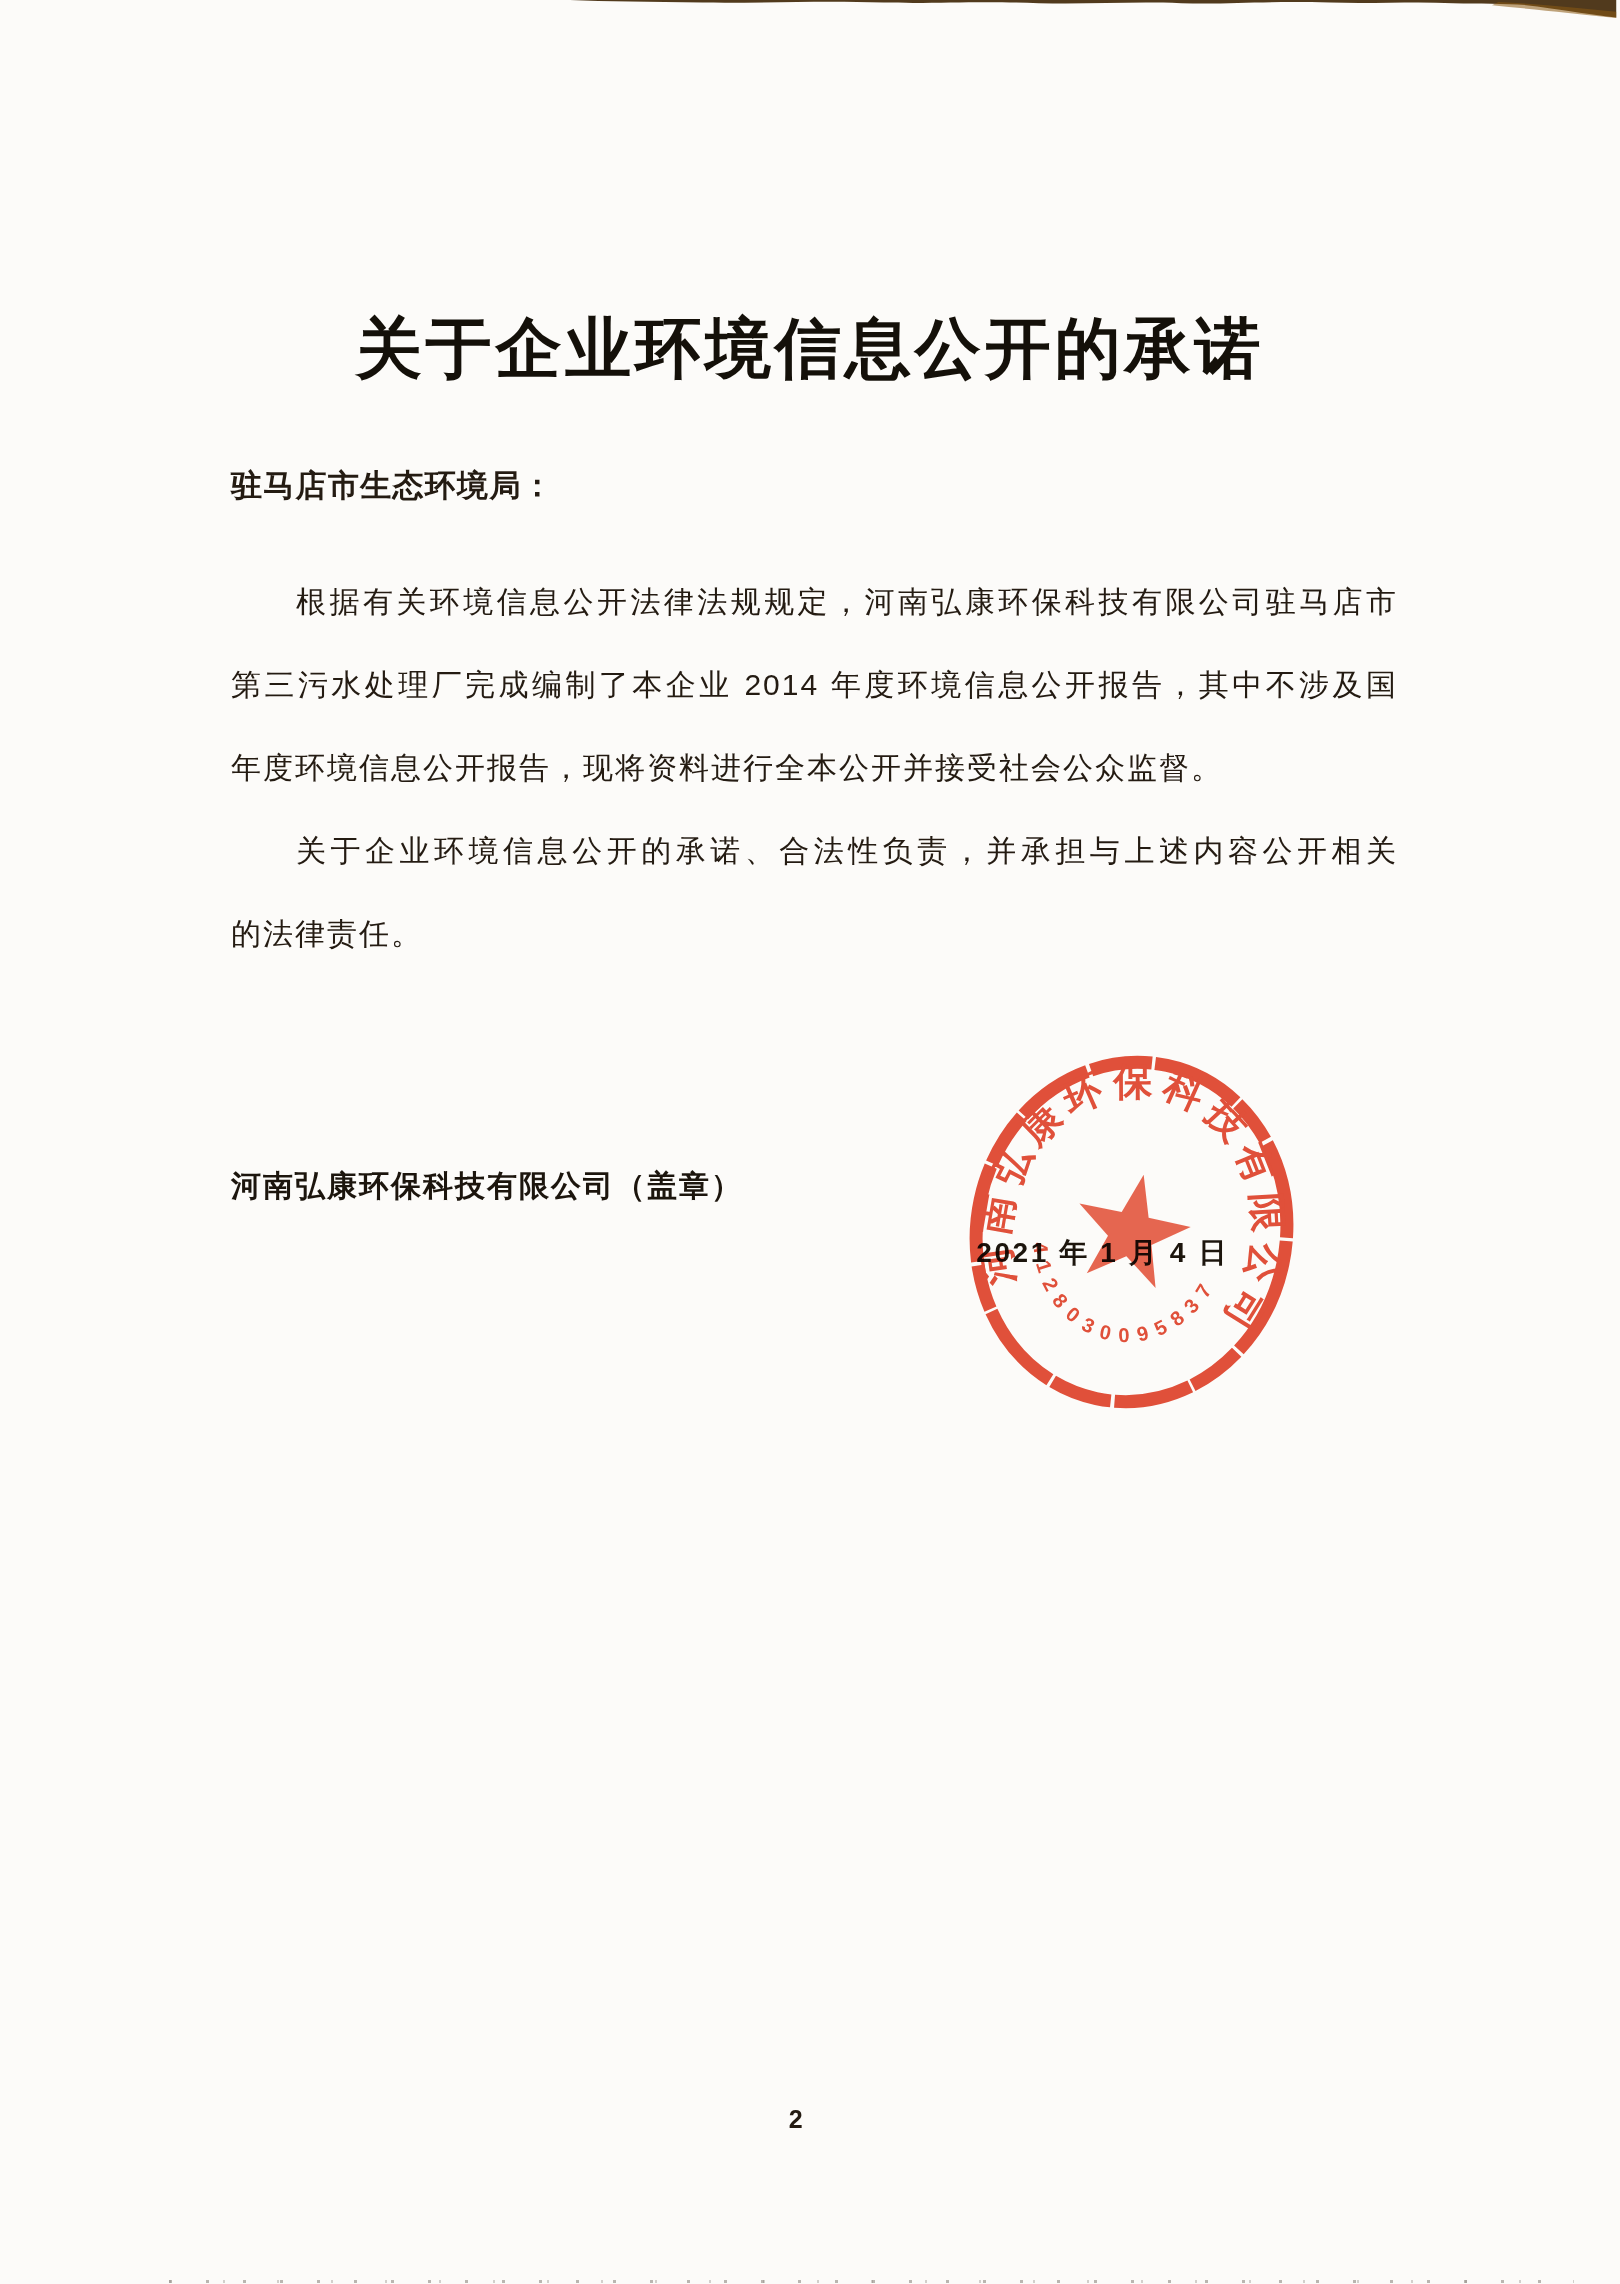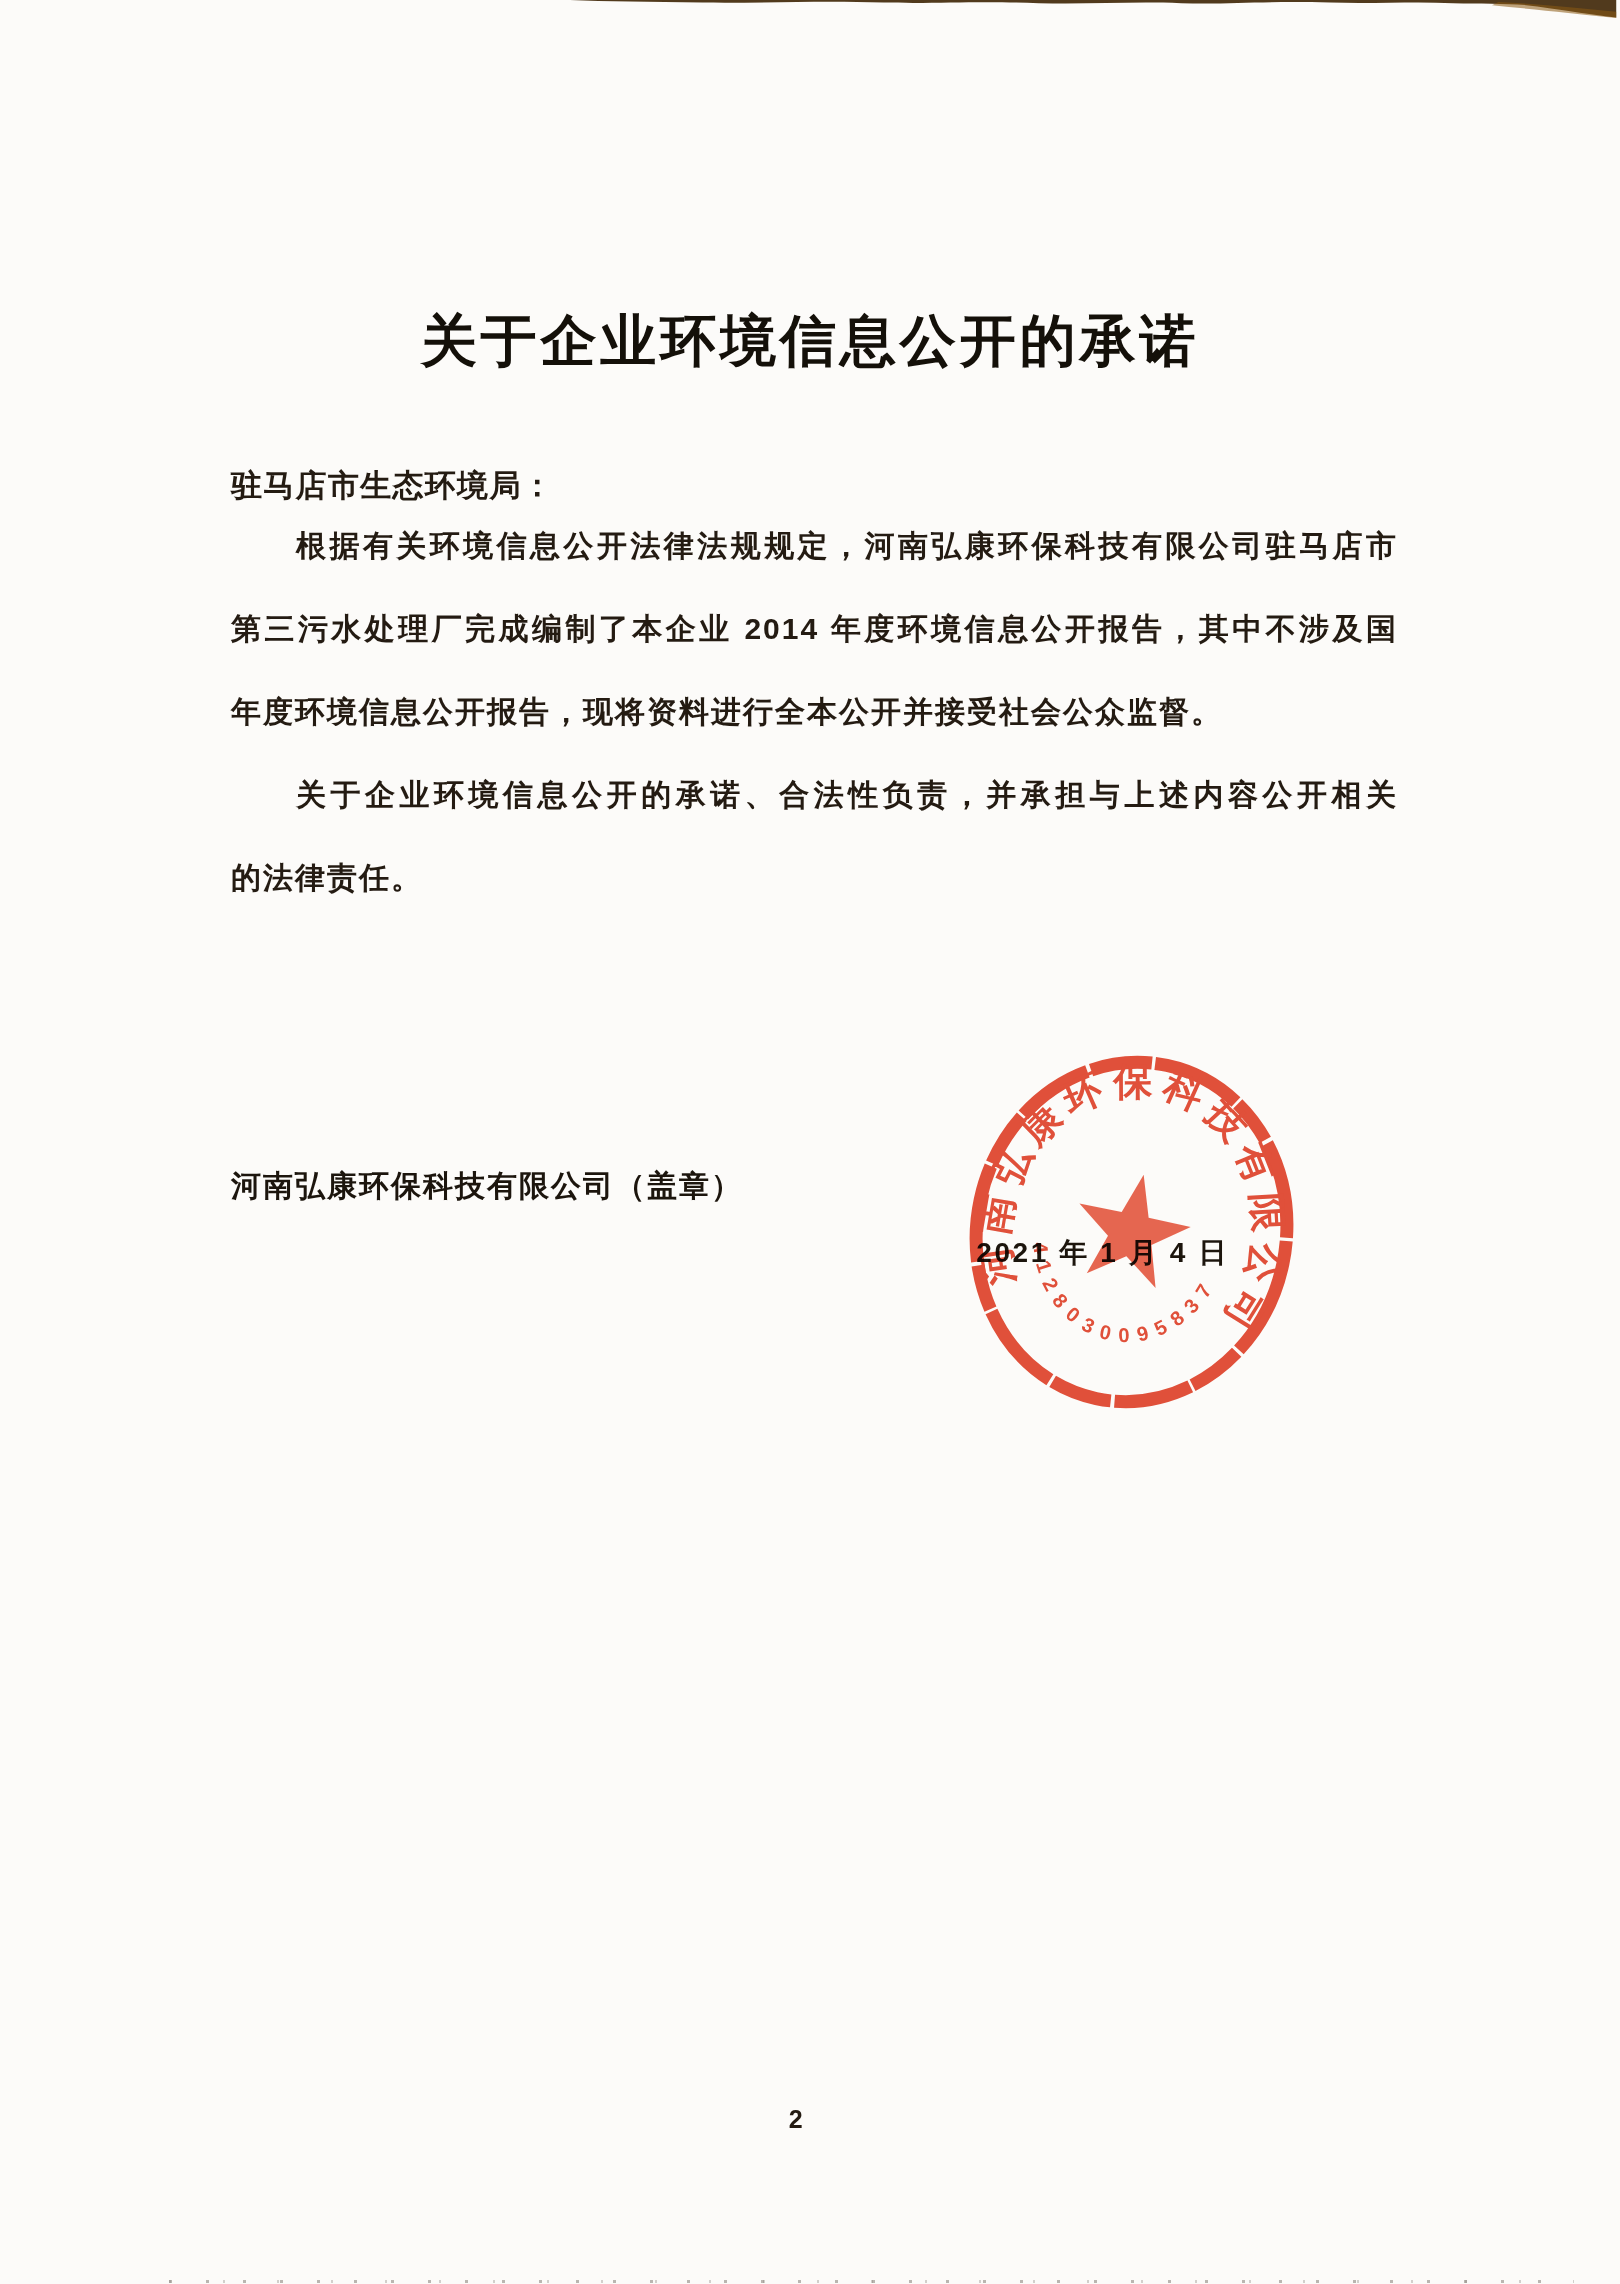--- a/index.html
+++ b/index.html
@@ -7,30 +7,30 @@
     position:relative;
     width:1620px;height:2284px;
     background:#fcfbf9;
     overflow:hidden;
     font-family:"Liberation Sans","DejaVu Sans",sans-serif;
     color:#241b12;
   }
   .doc-title{
     position:absolute;top:304px;left:0;width:1620px;
     text-align:center;
-    font-size:56px;font-weight:900;letter-spacing:3.9px;
+    font-size:66px;font-weight:900;letter-spacing:3.9px;
     color:#141009;
   }
   .salutation{
     position:absolute;top:466px;left:231px;
     font-size:31px;font-weight:600;letter-spacing:1.3px;line-height:39px;
   }
   .body-block{
-    position:absolute;top:504px;left:231px;width:1167px;
-    font-size:30px;font-weight:700;letter-spacing:2px;
+    position:absolute;top:560px;left:231px;width:1167px;
+    font-size:30px;font-weight:400;letter-spacing:2px;
   }
   .line{display:block;height:83px;line-height:83px;white-space:nowrap;}
   .line.wrapjust{white-space:normal;text-align:justify;text-align-last:justify;}
   .line.indent{text-indent:65px;}
   .signature-line{
     position:absolute;top:1166px;left:231px;width:1135px;
     text-align:left;font-size:30px;font-weight:600;letter-spacing:2px;
     color:#1c150d;
   }
   .date-line{

